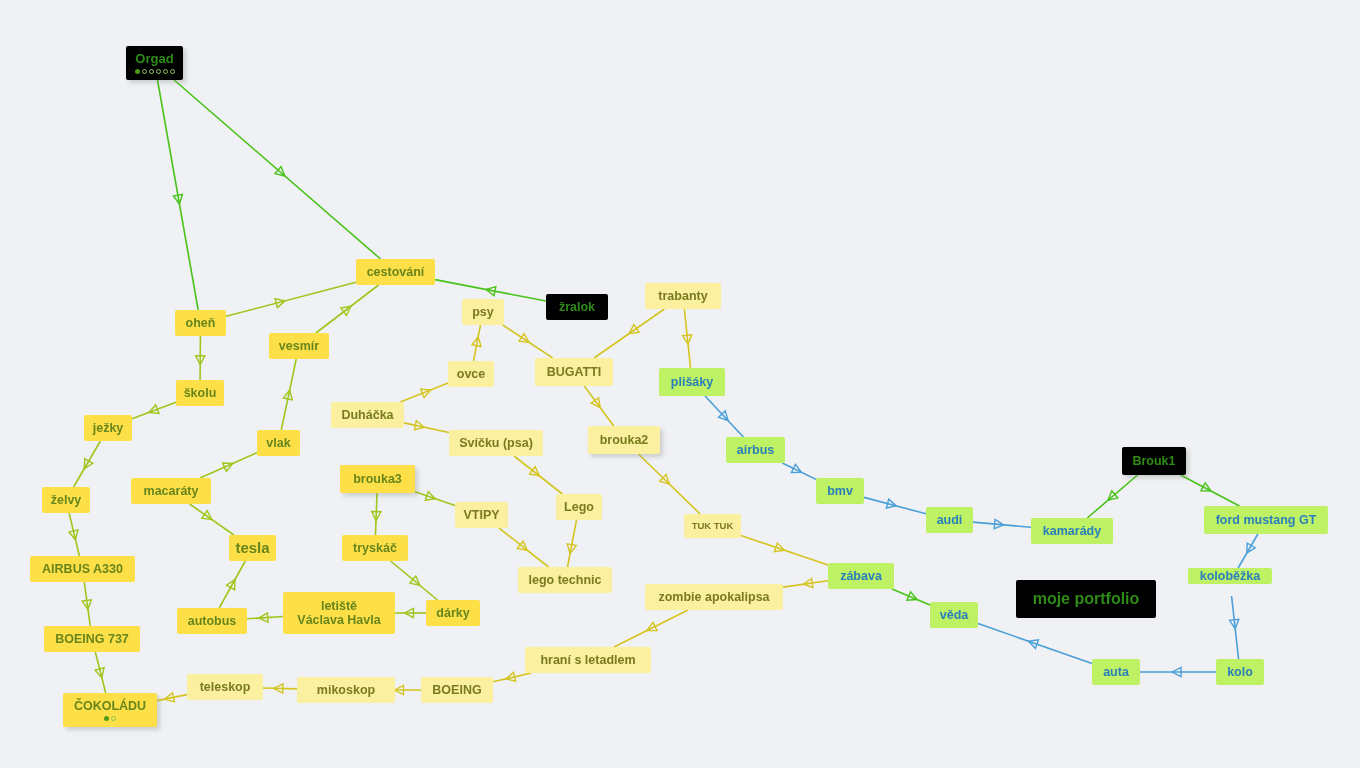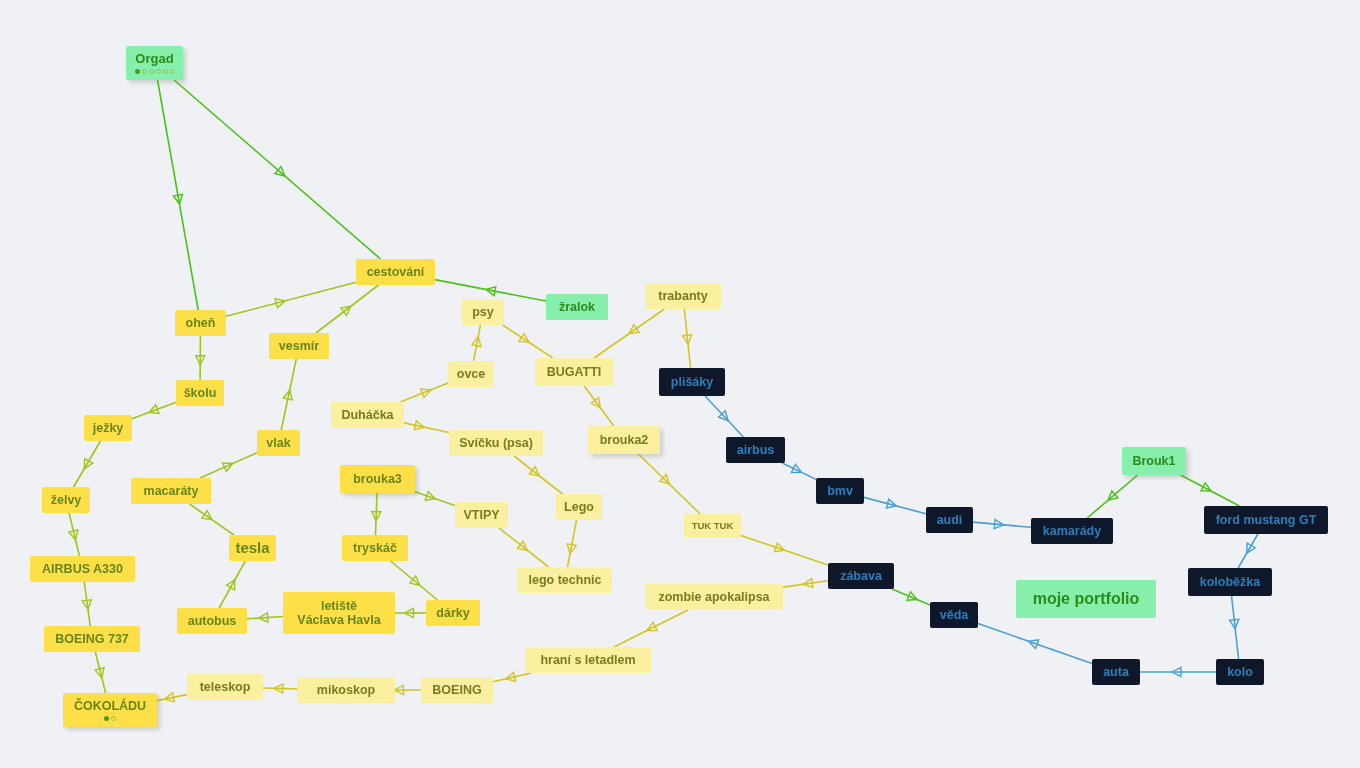--- a/index.html
+++ b/index.html
@@ -23,22 +23,22 @@
     border-radius:2px;
     padding:4px 8px;
     font-weight:bold;
     line-height:1.15;
     white-space:pre;
     cursor:default;
     user-select:none;
   }
   .n-yellow{background:#faf0a0;color:#7a7a1e;}
   .n-green{background:#fde047;color:#68851c;}
-  .n-bright{background:#86efac;color:#2e8b17;}
-  .n-blue{background:#0f172a;color:#2a7fba;}
+  .n-bright{background:#000000;color:#2e8b17;}
+  .n-blue{background:#bef264;color:#2a7fba;}
   .shadow{box-shadow:3px 3px 4px rgba(120,130,120,0.30);}
   .dots{display:flex;gap:2px;align-items:center;margin-top:2px;}
   .dot{width:5px;height:5px;border-radius:50%;box-sizing:border-box;}
   .dot.filled{background:#4f9a18;}
   .dot.hollow{background:transparent;border:1px solid #8fbf5a;}
   .label{display:block;}
 </style>
 </head>
 <body>
 
@@ -275,21 +275,21 @@
       <div class="node n-yellow" style="left: 455px; top: 502px; width: 53px; height: 26px; font-size: 12.5px;"><span class="label">VTIPY</span></div>
       <div class="node n-yellow" style="left: 556px; top: 494px; width: 46px; height: 26px; font-size: 12.5px;"><span class="label">Lego</span></div>
       <div class="node n-blue" style="left: 816px; top: 478px; width: 48px; height: 26px; font-size: 12.5px;"><span class="label">bmv</span></div>
       <div class="node n-blue" style="left: 926px; top: 507px; width: 47px; height: 26px; font-size: 12.5px;"><span class="label">audi</span></div>
       <div class="node n-blue" style="left: 1031px; top: 518px; width: 82px; height: 26px; font-size: 12.5px;"><span class="label">kamarády</span></div>
       <div class="node n-blue" style="left: 1204px; top: 506px; width: 124px; height: 28px; font-size: 12.5px;"><span class="label">ford mustang GT</span></div>
       <div class="node n-yellow" style="left: 684px; top: 514px; width: 57px; height: 24px; font-size: 9.5px;"><span class="label">TUK TUK</span></div>
       <div class="node n-yellow" style="left: 518px; top: 567px; width: 94px; height: 26px; font-size: 12.5px;"><span class="label">lego technic</span></div>
       <div class="node n-blue" style="left: 828px; top: 563px; width: 66px; height: 26px; font-size: 12.5px;"><span class="label">zábava</span></div>
       <div class="node n-yellow" style="left: 645px; top: 584px; width: 138px; height: 26px; font-size: 12.5px;"><span class="label">zombie apokalipsa</span></div>
-      <div class="node n-blue" style="left: 1188px; top: 568px; width: 84px; height: 28px; font-size: 12.5px;"><span class="label">koloběžka</span></div>
+      <div class="node n-blue" style="left: 1188px; top: 568px; width: 84px; height: 16px; font-size: 12.5px;"><span class="label">koloběžka</span></div>
       <div class="node n-bright" style="left: 1016px; top: 580px; width: 140px; height: 38px; font-size: 16px;"><span class="label">moje portfolio</span></div>
       <div class="node n-blue" style="left: 930px; top: 602px; width: 48px; height: 26px; font-size: 12.5px;"><span class="label">věda</span></div>
       <div class="node n-yellow" style="left: 525px; top: 647px; width: 126px; height: 26px; font-size: 12.5px;"><span class="label">hraní s letadlem</span></div>
       <div class="node n-blue" style="left: 1092px; top: 659px; width: 48px; height: 26px; font-size: 12.5px;"><span class="label">auta</span></div>
       <div class="node n-blue" style="left: 1216px; top: 659px; width: 48px; height: 26px; font-size: 12.5px;"><span class="label">kolo</span></div>
       <div class="node n-yellow" style="left: 187px; top: 674px; width: 76px; height: 26px; font-size: 12.5px;"><span class="label">teleskop</span></div>
       <div class="node n-yellow" style="left: 297px; top: 677px; width: 98px; height: 26px; font-size: 12.5px;"><span class="label">mikoskop</span></div>
       <div class="node n-yellow" style="left: 421px; top: 677px; width: 72px; height: 26px; font-size: 12.5px;"><span class="label">BOEING</span></div>
     </div>
 </div>

